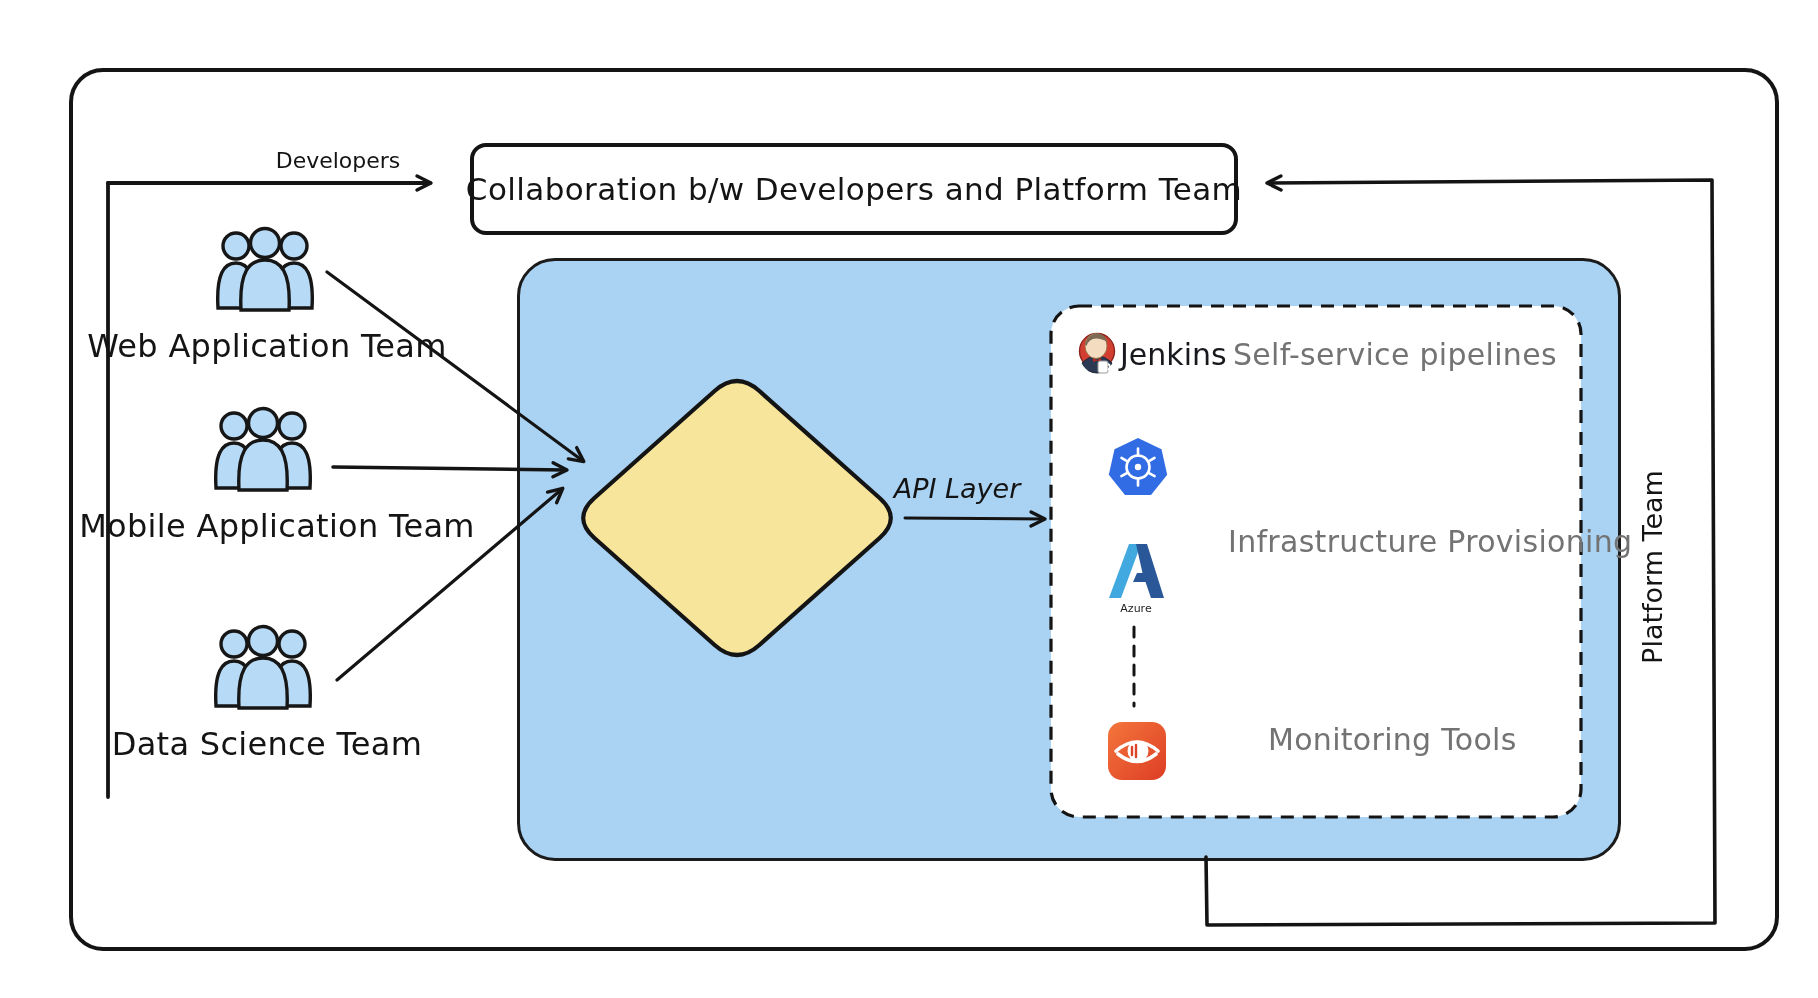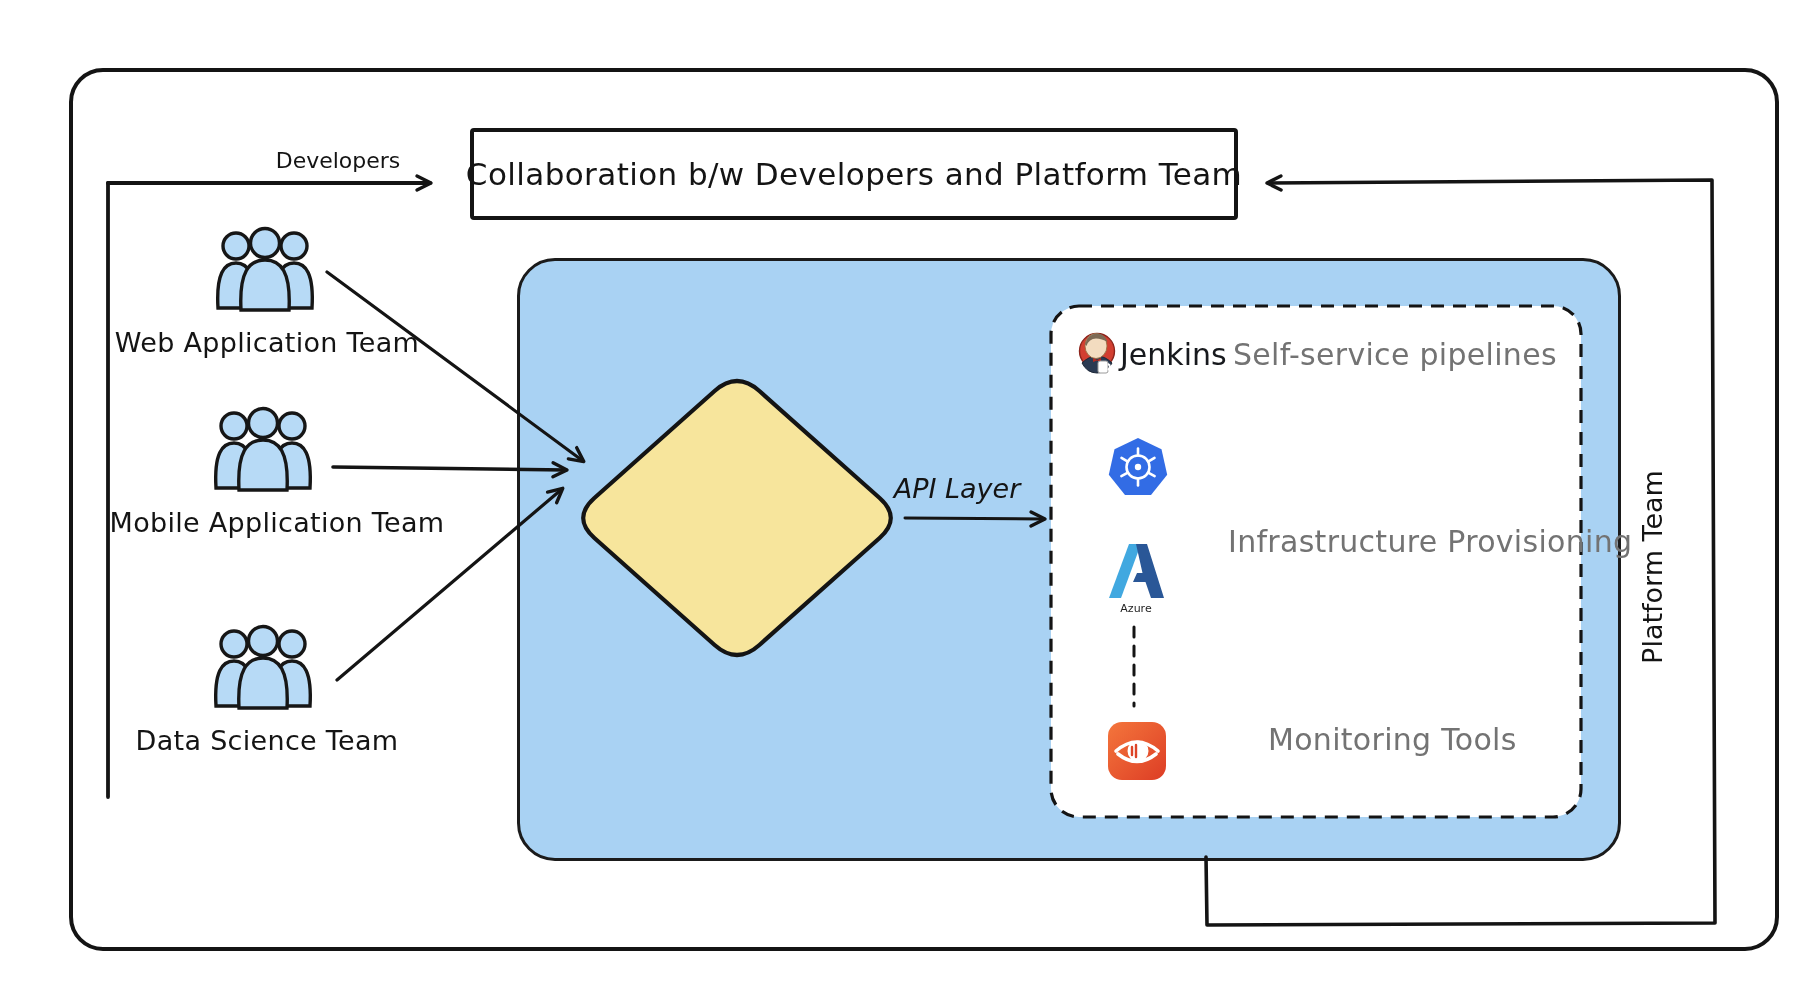--- a/index.html
+++ b/index.html
@@ -13,29 +13,29 @@
     left:69px;top:68px;width:1702px;height:875px;
     border:4px solid #141414;border-radius:34px;background:transparent;
   }
   
   .platform-box{
     left:517px;top:258px;width:1098px;height:597px;
     background:#a9d2f3;border:3px solid #1b1b1b;border-radius:38px;
   }
   
   .title-box{
-    left:470px;top:128px;width:760px;height:84px;background:#ffffff;
-    border:4px solid #141414;border-radius:4px;
+    left:470px;top:143px;width:760px;height:84px;background:#ffffff;
+    border:4px solid #141414;border-radius:16px;
     display:flex;align-items:center;justify-content:center;
   }
   .title-box .txt{font-size:31px;letter-spacing:.4px;white-space:nowrap;}
   .svg-overlay{left:0;top:0;width:1818px;height:998px;pointer-events:none;}
   .label{white-space:nowrap;transform:translateX(-50%);text-align:center;}
   .lbl-developers{left:306px;top:148px;font-size:22px;margin-left:32px;}
-  .lbl-team{font-size:27px;letter-spacing:.3px;}
+  .lbl-team{font-size:32px;letter-spacing:.3px;}
   .lbl-api{left:957px;top:473px;font-size:27px;font-style:italic;}
   .diamond-label{
     left:564px;top:359px;width:346px;height:300px;
     display:flex;align-items:center;justify-content:center;
     font-size:34px;padding-bottom:16px;box-sizing:border-box;letter-spacing:.5px;
   }
   .platform-team-label{
     left:1652px;top:567px;font-size:27px;white-space:nowrap;
     transform:translate(-50%,-50%) rotate(-90deg);
   }

